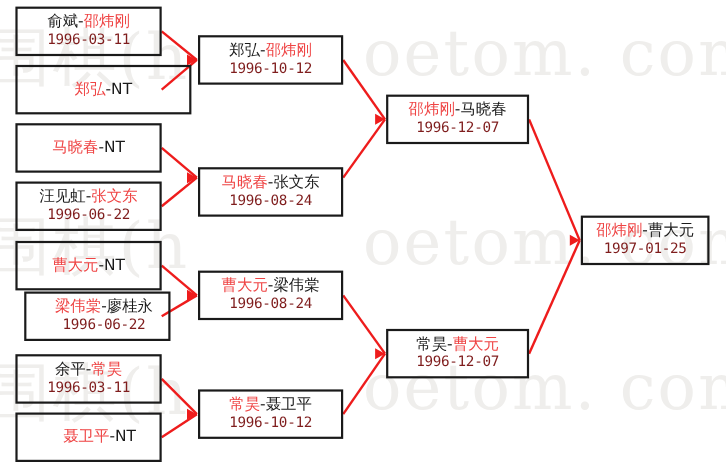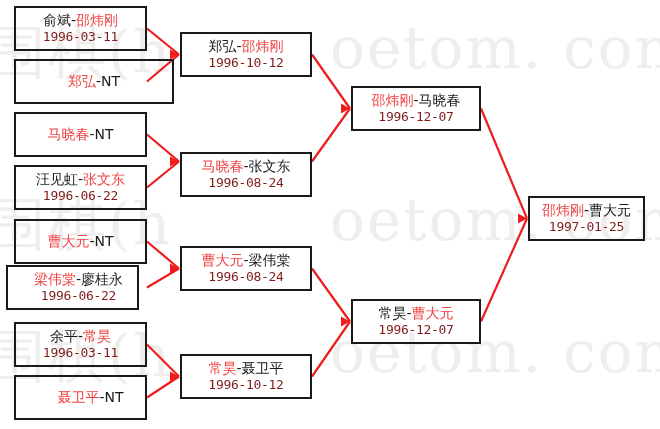--- a/index.html
+++ b/index.html
@@ -97,21 +97,21 @@
       <div class="node" style="left: 14px; top: 112px; width: 133px; height: 45px;">
         <div class="players"><span class="w">马晓春</span><span class="sep">-</span><span class="l">NT</span></div>
       </div>
       <div class="node" style="left: 14px; top: 165px; width: 133px; height: 45px;">
         <div class="players"><span class="l">汪见虹</span><span class="sep">-</span><span class="w">张文东</span></div>
         <div class="date">1996-06-22</div>
       </div>
       <div class="node" style="left: 14px; top: 219px; width: 133px; height: 45px;">
         <div class="players"><span class="w">曹大元</span><span class="sep">-</span><span class="l">NT</span></div>
       </div>
-      <div class="node" style="left: 6px; top: 265px; width: 133px; height: 45px; padding-left: 12px;">
+      <div class="node" style="left: 22px; top: 265px; width: 133px; height: 45px; padding-left: 12px;">
         <div class="players"><span class="w">梁伟棠</span><span class="sep">-</span><span class="l">廖桂永</span></div>
         <div class="date">1996-06-22</div>
       </div>
       <div class="node" style="left: 14px; top: 322px; width: 133px; height: 45px;">
         <div class="players"><span class="l">余平</span><span class="sep">-</span><span class="w">常昊</span></div>
         <div class="date">1996-03-11</div>
       </div>
       <div class="node" style="left: 14px; top: 375px; width: 133px; height: 45px; padding-left: 20px;">
         <div class="players"><span class="w">聂卫平</span><span class="sep">-</span><span class="l">NT</span></div>
       </div>

